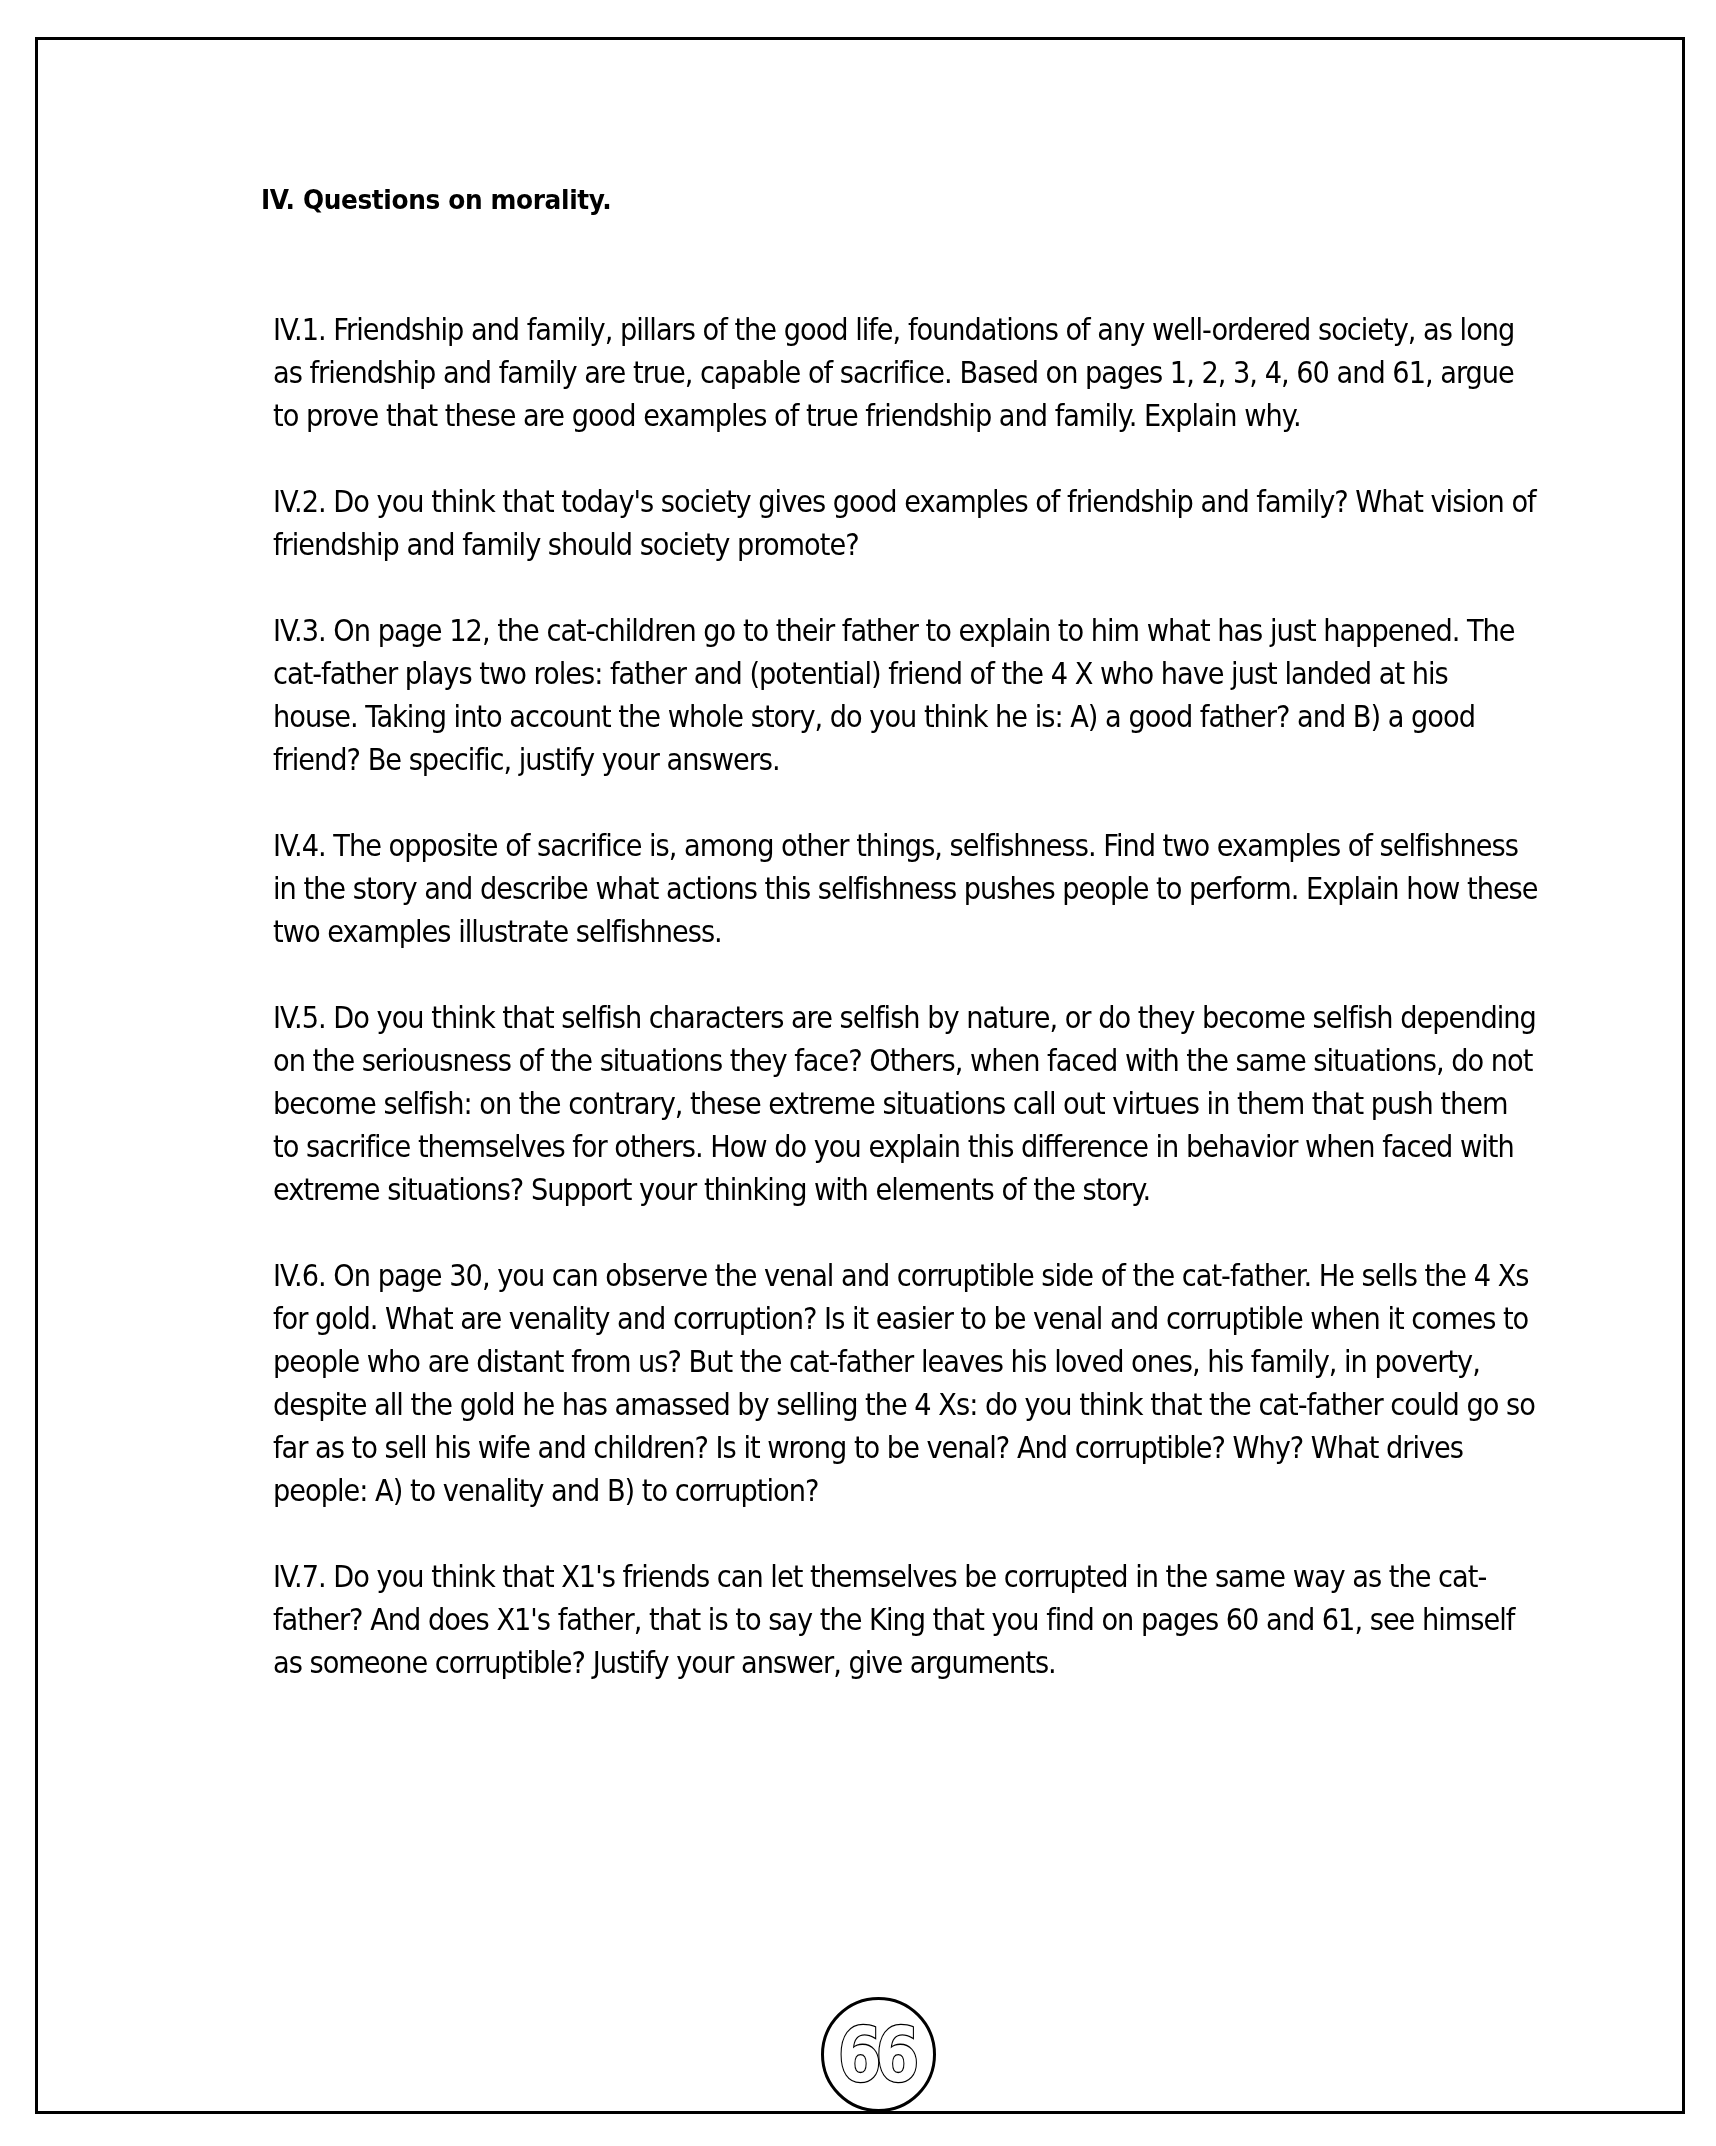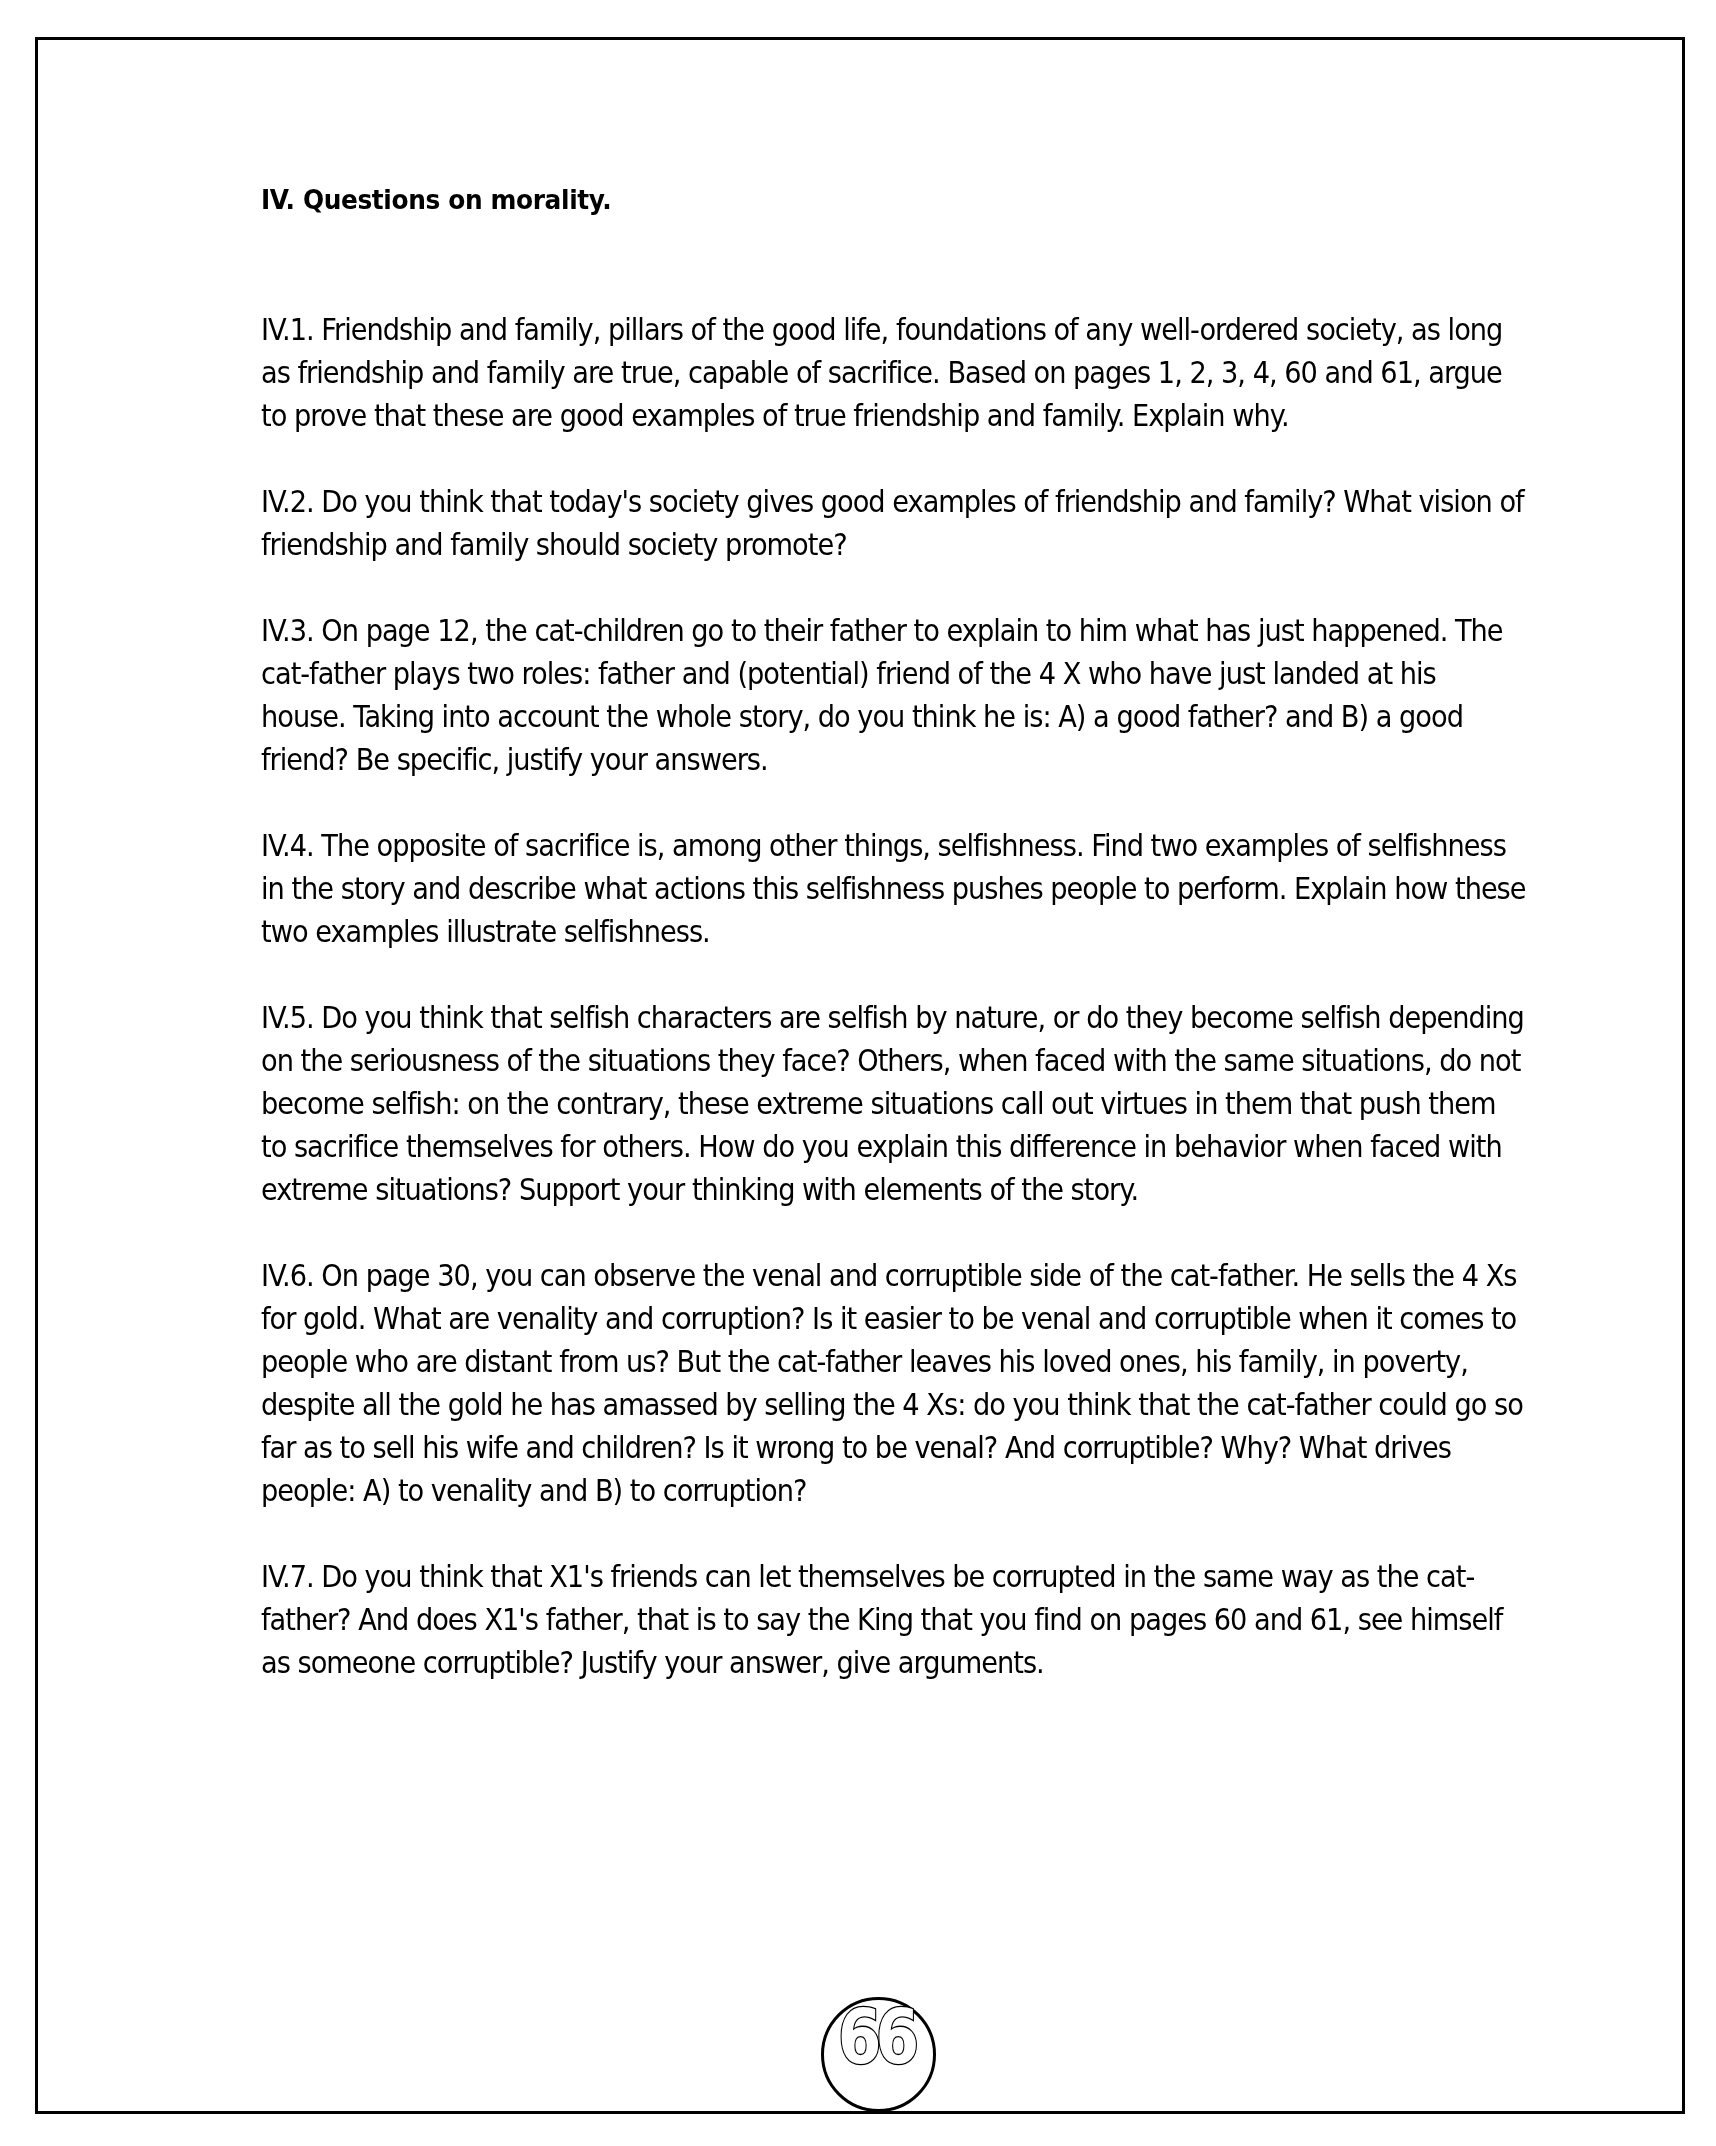--- a/index.html
+++ b/index.html
@@ -31,21 +31,21 @@
       font-family: "DejaVu Sans", sans-serif;
       font-weight: bold;
       font-size: 27px;
       letter-spacing: -0.4px;
       transform: scaleX(0.92);
       transform-origin: left top;
       margin: 0;
     }
     .questions {
       position: absolute;
-      left: 261px;
+      left: 273px;
       top: 309px;
       width: 1270px;
     }
     .question {
       font-family: "DejaVu Sans", sans-serif;
       font-size: 29.6px;
       line-height: 43px;
       letter-spacing: -1.1px;
       margin: 0 0 43px 0;
       transform: scaleX(0.92);
@@ -55,21 +55,21 @@
     .page-number {
       position: absolute;
       left: 821px;
       top: 1997px;
       width: 109px;
       height: 109px;
       border: 3.5px solid #000;
       border-radius: 50%;
       background: #fff;
       display: flex;
-      align-items: flex-start;
+      align-items: center;
       justify-content: center;
       font-family: "DejaVu Sans", sans-serif;
       font-weight: bold;
       font-size: 74px;
       letter-spacing: -7px;
       line-height: 1;
     }
     .page-number span {
       display: inline-block;
       transform: scaleX(0.85);

